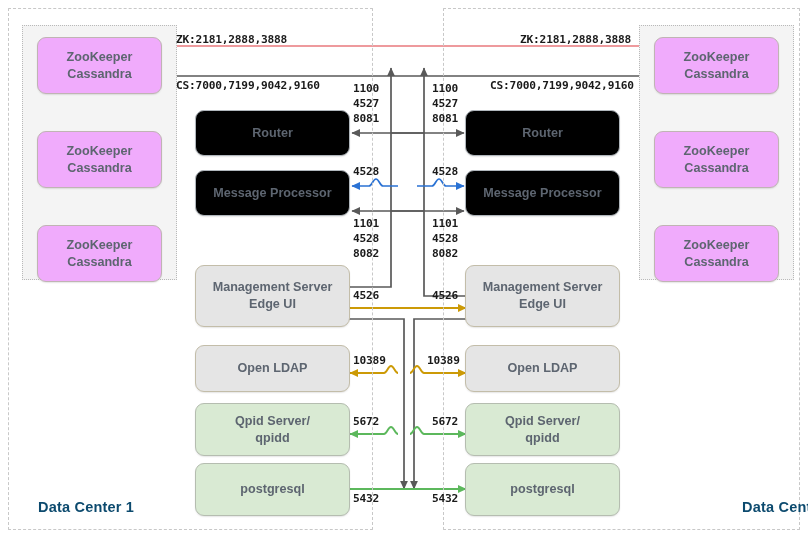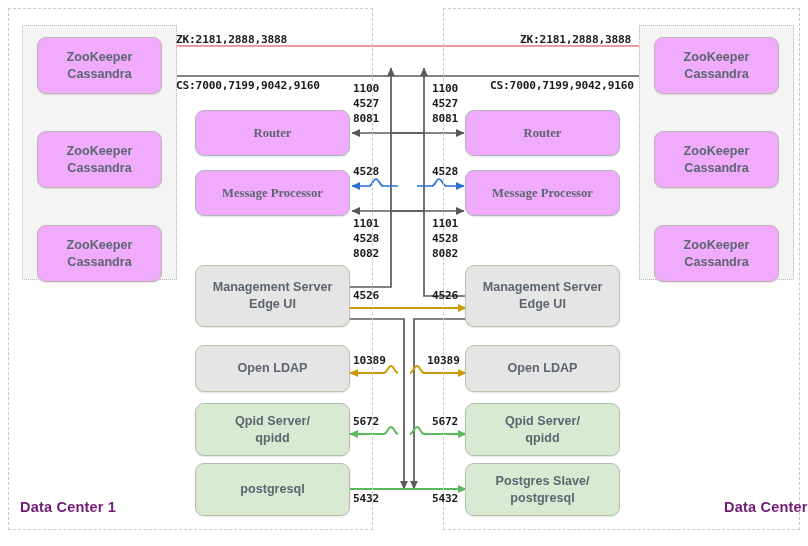--- a/index.html
+++ b/index.html
@@ -24,23 +24,24 @@
   .dc-frame{
     position:absolute;
     border:1.4px dashed #c8c8c8;
     box-sizing:border-box;
     border-radius:1px;
   }
   .dc-label{
     position:absolute;
     font-size:14.5px;
     font-weight:bold;
-    color:#701a75;
+    color:#0c4a6e;
     letter-spacing:.2px;
     white-space:nowrap;
+    margin-left:18px;
   }
 
   
   .zk-group{
     position:absolute;
     background:#f4f4f4;
     border:1.6px dotted #b9b9b9;
     box-sizing:border-box;
   }
 
@@ -56,21 +57,21 @@
     font-size:12.6px;
     font-weight:bold;
     color:#5d6570;
     line-height:1.35;
     padding:2px 6px;
     border:1.3px solid #b6b6b6;
     box-shadow:0 1px 1.5px rgba(0,0,0,.10);
   }
   .node span{display:block;width:100%;}
   .n-pink {background:#f0abfc; border-color:#c0b4b4;}
-  .n-blue {background:#f0abfc; border-color:#b0b6bc;font-family:Liberation Serif, serif;}
+  .n-blue {background:#000000; border-color:#b0b6bc;}
   .n-cream{background:#e5e5e5; border-color:#c3bda9;}
   .n-green{background:#d9ead3; border-color:#b5bdb0;}
 
   
   .plabel{
     position:absolute;
     font-family:"DejaVu Sans Mono","Liberation Mono", monospace;
     font-size:11.2px;
     color:#1a1a1a;
     white-space:nowrap;
@@ -254,21 +255,20 @@
       </span>
   </div>
   <div class="node n-green" style="left:465px; top:403px; width:155px; height:53px;">
     <span>
         <span>Qpid Server/</span>
         <span>qpidd</span>
       </span>
   </div>
   <div class="node n-green" style="left:465px; top:463px; width:155px; height:53px;">
     <span>
-        <span>Postgres Slave/</span>
         <span>postgresql</span>
       </span>
   </div>
 
   <div class="plabel" style="left:176px; top:33px;">ZK:2181,2888,3888</div>
   <div class="plabel" style="left:520px; top:33px;">ZK:2181,2888,3888</div>
 
   <div class="plabel" style="left:176px; top:79px;">CS:7000,7199,9042,9160</div>
   <div class="plabel" style="left:490px; top:79px;">CS:7000,7199,9042,9160</div>
 

